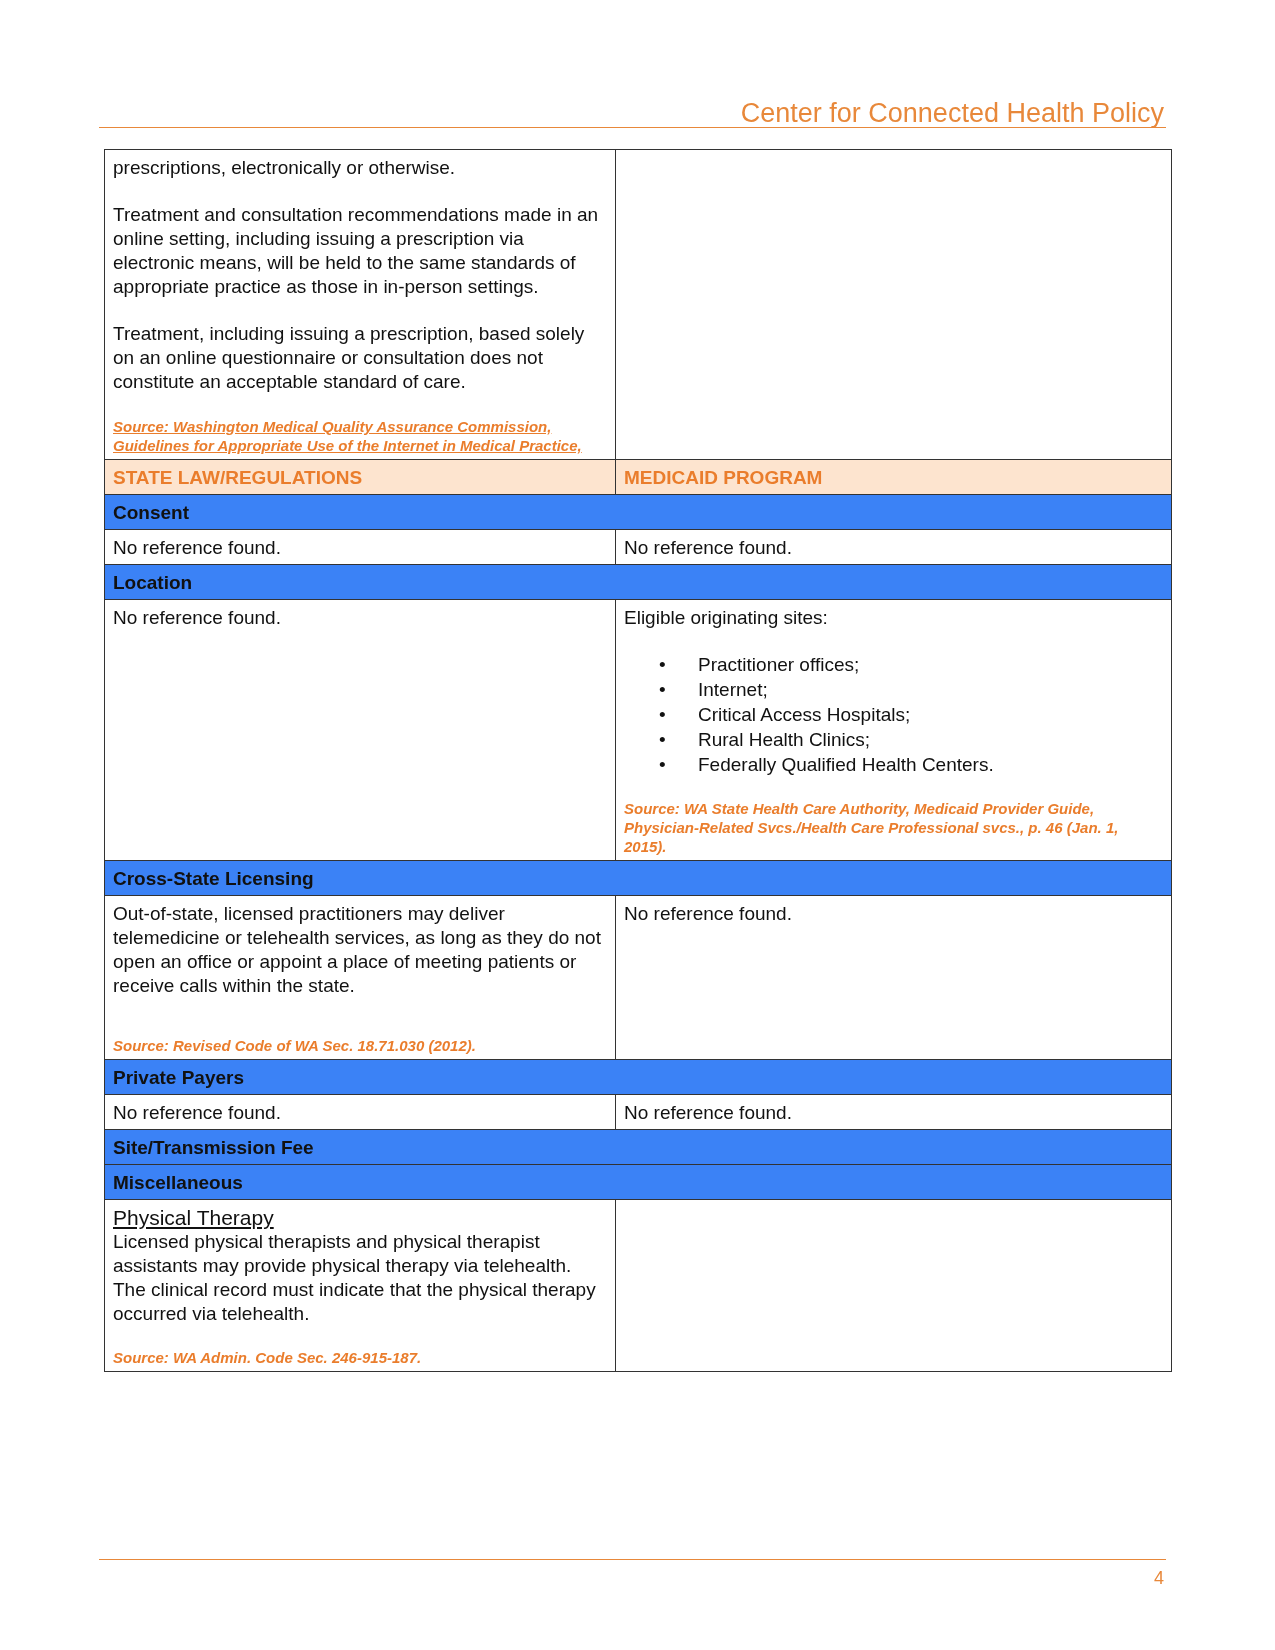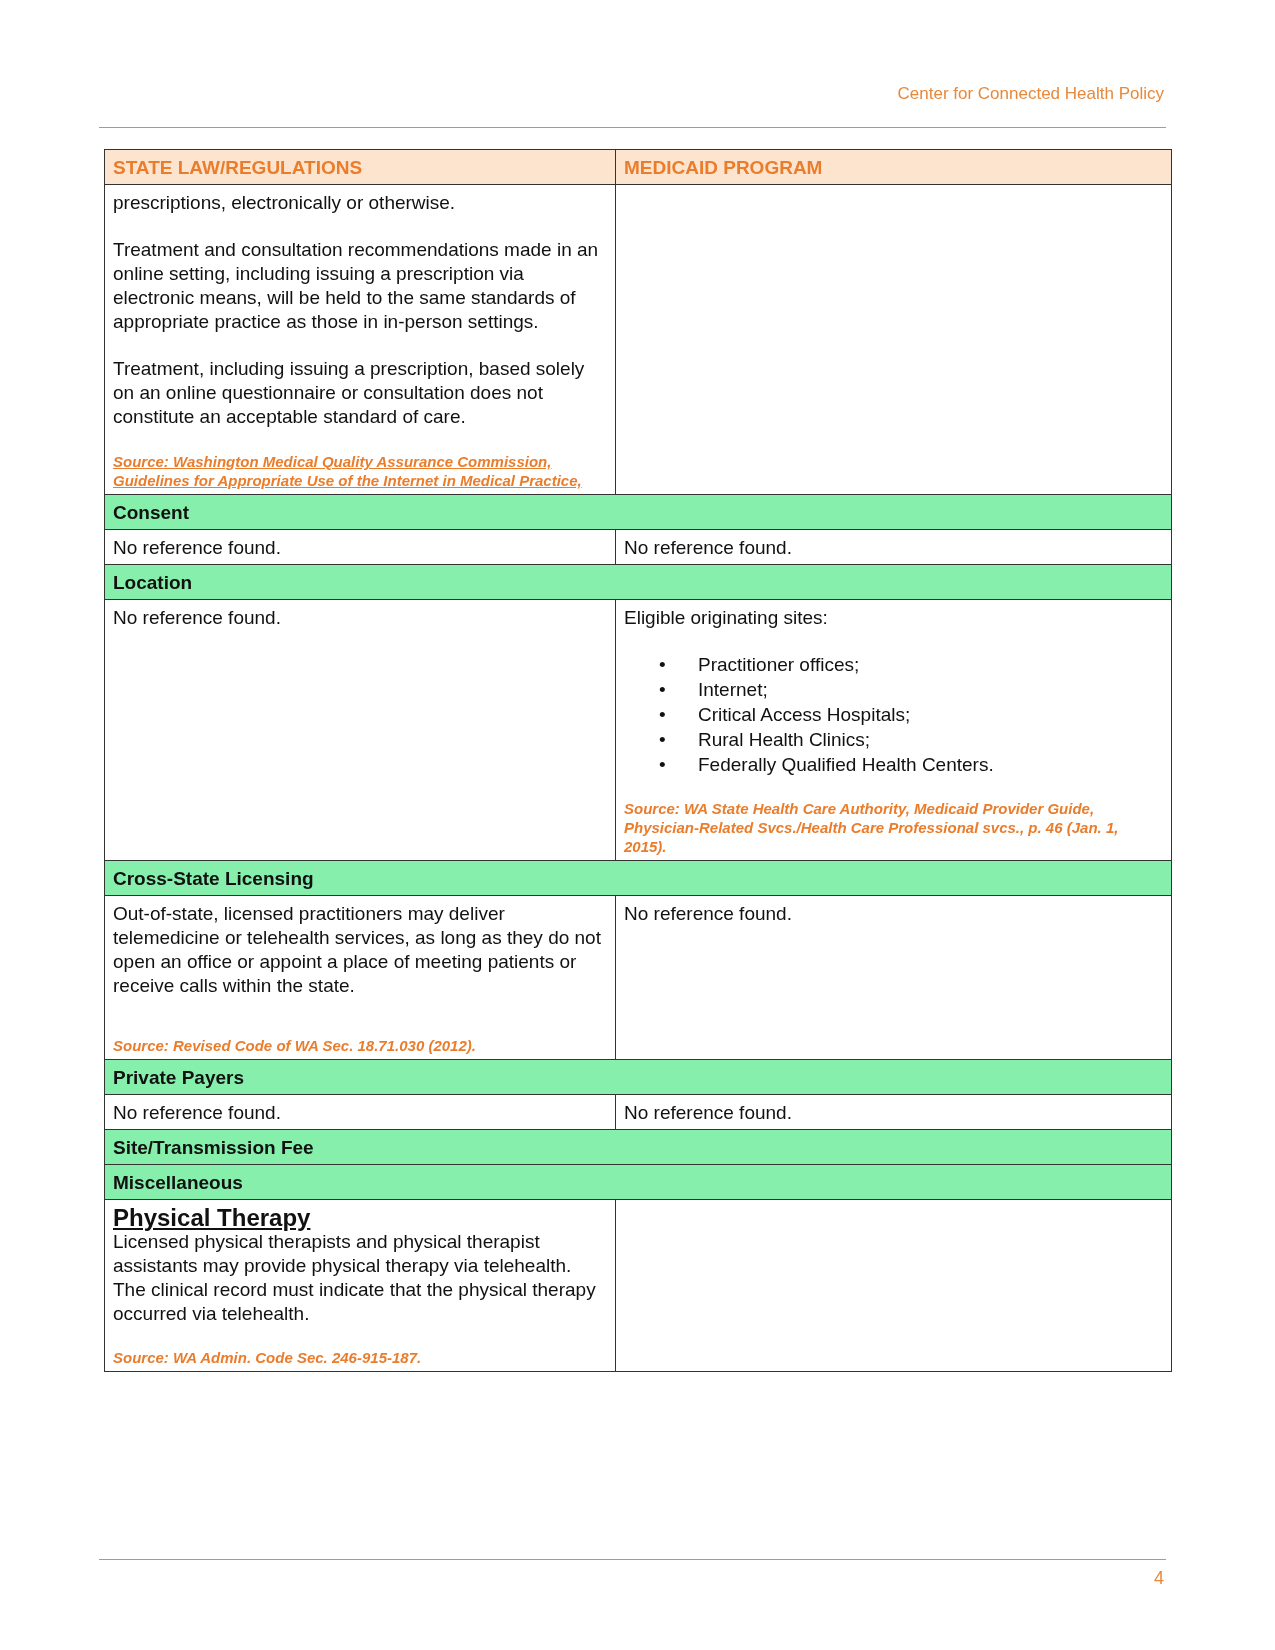--- a/index.html
+++ b/index.html
@@ -1,60 +1,60 @@
 <!DOCTYPE html>
 <html><head>
 <meta charset="utf-8">
 <style>
   html, body { margin: 0; padding: 0; background: #ffffff; }
   body { width: 1275px; height: 1650px; position: relative; font-family: "Liberation Sans", sans-serif; color: #111; }
-  .header-title { position: absolute; top: 84px; right: 111px; font-size: 17px; color: #e8883a; }
+  .header-title { position: absolute; top: 98px; right: 111px; font-size: 27px; color: #e8883a; }
   .header-rule { position: absolute; top: 127px; left: 99px; width: 1067px; height: 1px; background: #e8883a; }
   .footer-rule { position: absolute; top: 1559px; left: 99px; width: 1067px; height: 1px; background: #e8883a; }
   .page-num { position: absolute; top: 1568px; right: 111px; font-size: 18px; color: #e8883a; }
 
   table.grid { position: absolute; top: 149px; left: 104px; width: 1067px; border-collapse: collapse; table-layout: fixed; }
   table.grid td { border: 1px solid #333; vertical-align: top; padding: 6px 8px 4px 8px; font-size: 19px; line-height: 24px; }
   td.col-head { background: #fde4cf; color: #ea7d2c; font-weight: bold; font-size: 18px; padding: 8px 7px 6px 7px; }
-  td.section { background: #86efac; font-weight: bold; font-size: 18px; padding: 7px 7px 6px 7px; }
+  td.section { background: #3b82f6; font-weight: bold; font-size: 18px; padding: 7px 7px 6px 7px; }
   .para { margin: 0 0 23px 0; }
   .para:last-child { margin-bottom: 0; }
   .source { color: #ea7d2c; font-style: italic; font-weight: bold; font-size: 15px; line-height: 19px; margin-top: 16px; }
   .source.underlined { text-decoration: underline; }
   .source .src-label-u { text-decoration: underline; }
   ul.sites { list-style: none; margin: 22px 0 0 0; padding: 0; }
   ul.sites li { position: relative; padding-left: 74px; line-height: 25px; }
   ul.sites li .bullet { position: absolute; left: 35px; top: 0; }
-  .subhead { font-weight: bold; text-decoration: underline; font-size: 24px; }
+  .subhead { font-weight: normal; text-decoration: underline; font-size: 21px; }
 </style>
 </head>
 <body>
 
 <div class="header-title">Center for Connected Health Policy</div>
 <div class="header-rule"></div>
 
 <table class="grid">
   <colgroup>
       <col style="width:511px">
       <col style="width:556px">
     </colgroup>
   <tbody>
-      <tr>
-    <td class="col-head">STATE LAW/REGULATIONS</td>
-    <td class="col-head">MEDICAID PROGRAM</td>
-  </tr>
-
-  <tr style="height:302px;">
+      <tr style="height:302px;">
     <td>
       <p class="para">prescriptions, electronically or otherwise.</p>
       <p class="para">Treatment and consultation recommendations made in an online setting, including issuing a prescription via electronic means, will be held to the same standards of appropriate practice as those in in-person settings.</p>
       <p class="para">Treatment, including issuing a prescription, based solely on an online questionnaire or consultation does not constitute an acceptable standard of care.</p>
       <div class="source underlined"><span class="src-label-u">Source</span><span>: Washington Medical Quality Assurance Commission, Guidelines for Appropriate Use of the Internet in Medical Practice,</span></div>
     </td>
     <td></td>
+  </tr>
+
+  <tr>
+    <td class="col-head">STATE LAW/REGULATIONS</td>
+    <td class="col-head">MEDICAID PROGRAM</td>
   </tr>
 
   <tr>
     <td class="section" colspan="2">Consent</td>
   </tr>
   <tr>
     <td>No reference found.</td>
     <td>No reference found.</td>
   </tr>
 

